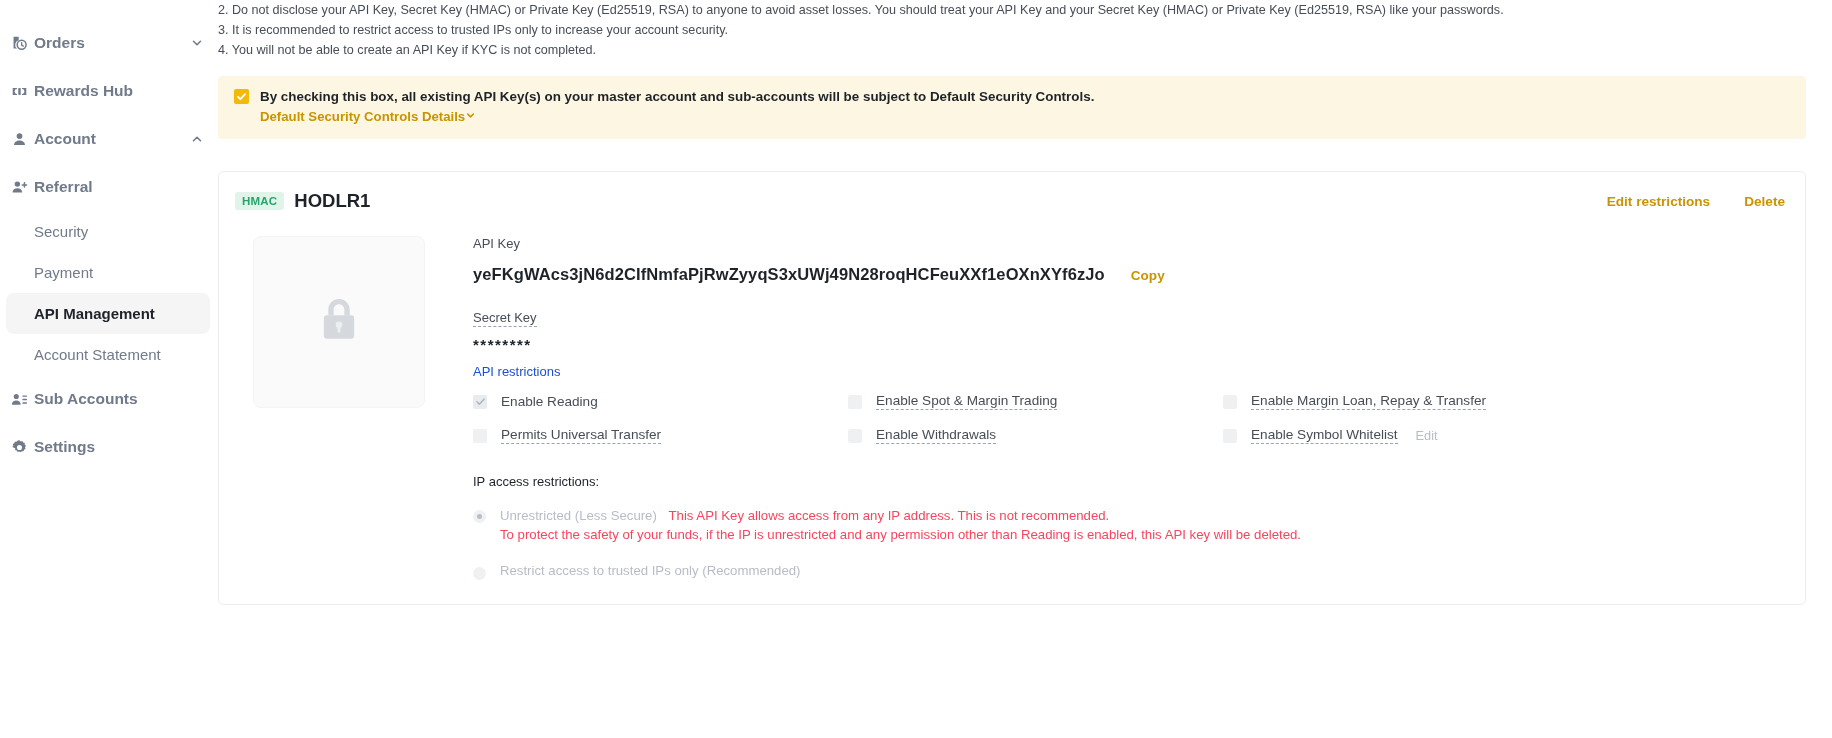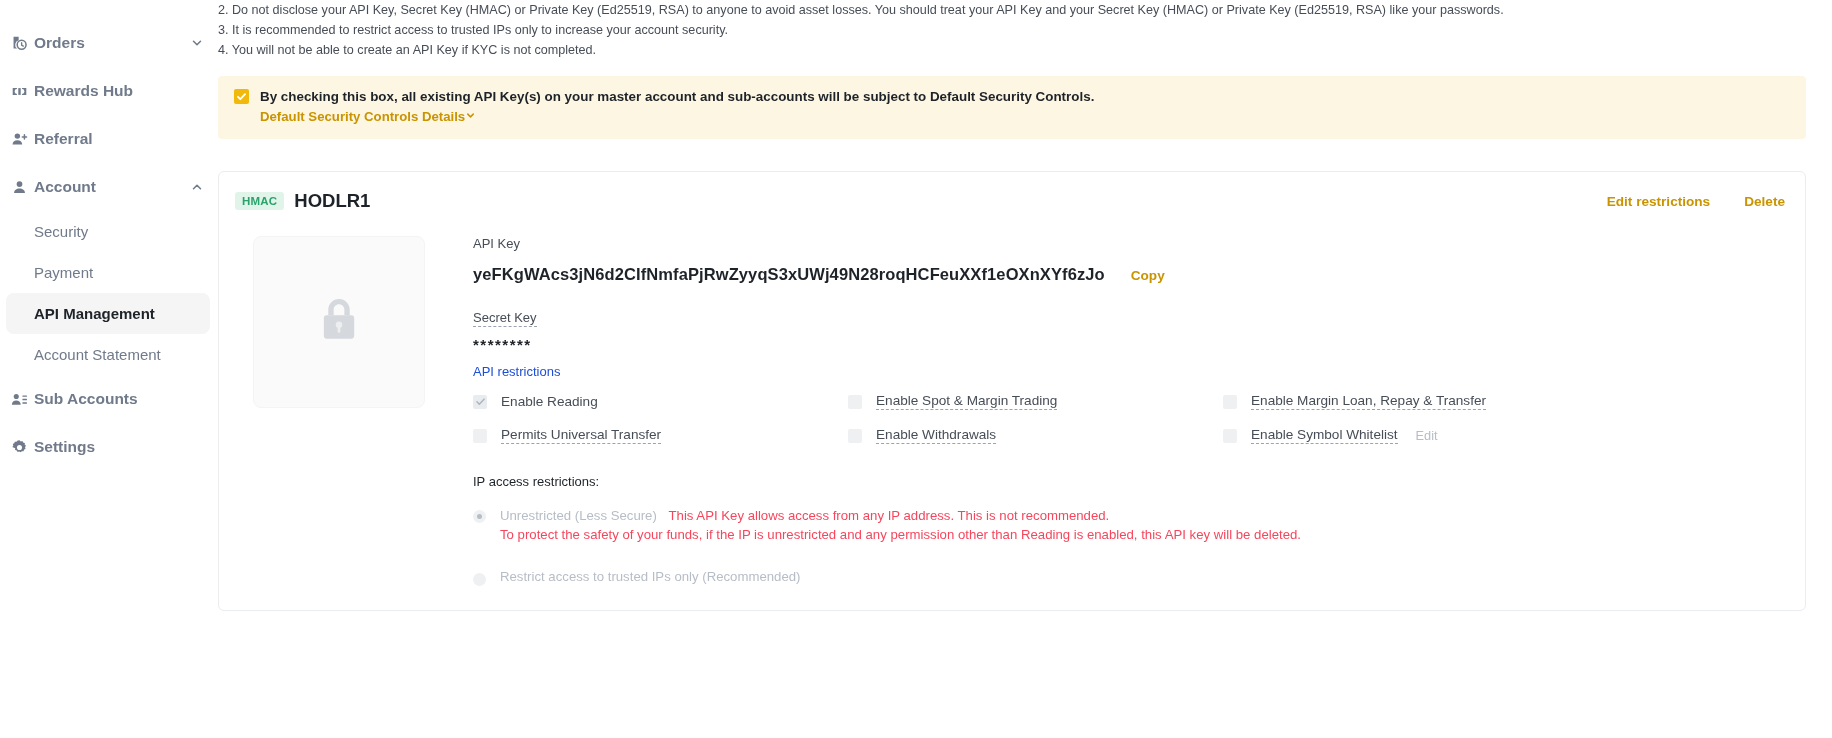--- a/index.html
+++ b/index.html
@@ -136,21 +136,21 @@
     background: #eef0f2; margin-top: 4px; cursor: pointer;
     display: flex; align-items: center; justify-content: center;
   }
   .radio .dot { width: 5px; height: 5px; border-radius: 50%; background: #b7bdc6; }
   .ip-opt-body { margin-left: 14px; }
   .ip-line1 { font-size: 13.2px; line-height: 18px; white-space: nowrap; }
   .ip-name { color: #b7bdc6; }
   .ip-warn { color: #f6465d; margin-left: 8px; }
   .ip-line2 { font-size: 13.2px; color: #f6465d; line-height: 18px; margin-top: 4px; white-space: nowrap; }
   .ip-opt2-lbl { margin-left: 14px; font-size: 13.2px; color: #b7bdc6; }
-  .ip-opt.second { margin-top: 25px; }
+  .ip-opt.second { margin-top: 19px; }
 </style>
 </head>
 <body>
 
 <div class="page">
 
   <nav class="sidebar">
 
     <div class="nav-row">
       <span class="ico">
@@ -175,41 +175,41 @@
           <path d="M18 6h-5v1.2a2.8 2.8 0 0 1 0 5.6V14h5V6z"></path>
           <rect x="8.6" y="6" width="2.8" height="8"></rect>
         </svg>
       </span>
       <span class="lbl">Rewards Hub</span>
     </div>
 
     <div class="nav-row">
       <span class="ico">
         <svg width="17" height="17" viewBox="0 0 20 20" fill="currentColor">
-          <circle cx="7.5" cy="6" r="3.2"></circle>
-          <path d="M1.8 16c0-3.2 2.6-5 5.7-5s5.7 1.8 5.7 5H1.8z"></path>
-          <path d="M15.8 4.5v5M13.3 7h5" stroke="currentColor" stroke-width="1.8" stroke-linecap="round"></path>
-        </svg>
-      </span>
-      <span class="lbl">Referral</span>
-    </div>
-
-    <div class="nav-row">
-      <span class="ico">
-        <svg width="17" height="17" viewBox="0 0 20 20" fill="currentColor">
           <circle cx="10" cy="6" r="3.4"></circle>
           <path d="M3.6 16.5c0-3.5 2.9-5.4 6.4-5.4s6.4 1.9 6.4 5.4H3.6z"></path>
         </svg>
       </span>
       <span class="lbl">Account</span>
       <span class="chev">
         <svg width="14" height="14" viewBox="0 0 20 20" fill="none" stroke="currentColor" stroke-width="2.2" stroke-linecap="round" stroke-linejoin="round">
             <path d="M5 12.5l5-5 5 5"></path>
           </svg>
       </span>
+    </div>
+
+    <div class="nav-row">
+      <span class="ico">
+        <svg width="17" height="17" viewBox="0 0 20 20" fill="currentColor">
+          <circle cx="7.5" cy="6" r="3.2"></circle>
+          <path d="M1.8 16c0-3.2 2.6-5 5.7-5s5.7 1.8 5.7 5H1.8z"></path>
+          <path d="M15.8 4.5v5M13.3 7h5" stroke="currentColor" stroke-width="1.8" stroke-linecap="round"></path>
+        </svg>
+      </span>
+      <span class="lbl">Referral</span>
     </div>
 
     <div class="sub-row">
       <span>Security</span>
     </div>
     <div class="sub-row">
       <span>Payment</span>
     </div>
     <div class="sub-row active">
       <span>API Management</span>

